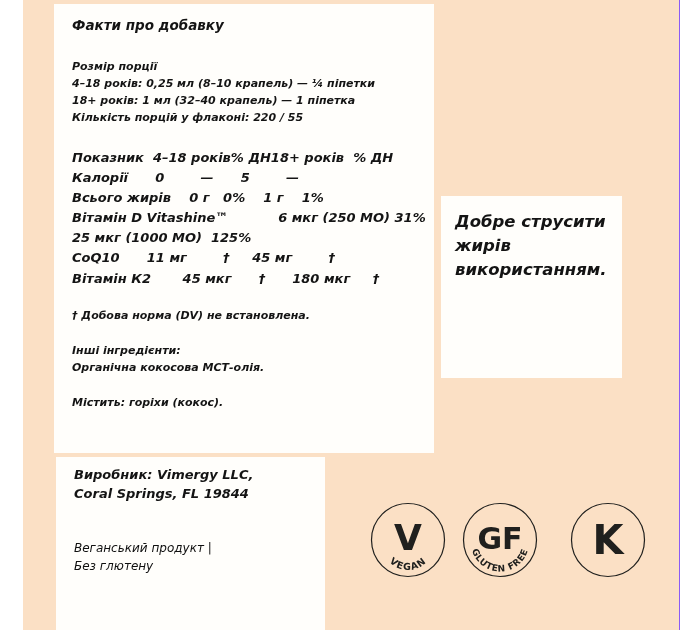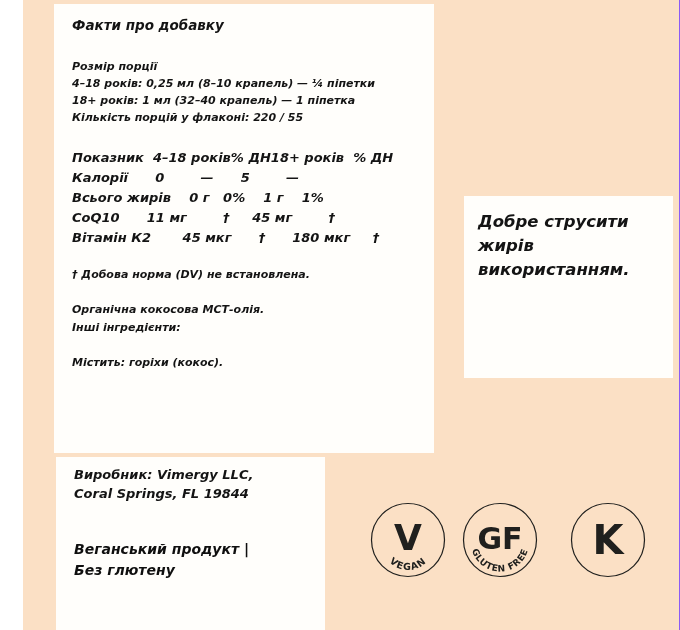--- a/index.html
+++ b/index.html
@@ -40,25 +40,24 @@
   }
   
   #maker-panel {
     left: 33px;
     top: 457px;
     width: 269px;
     height: 195px;
   }
   
   #shake-panel {
-    left: 441px;
+    left: 418px;
     top: 196px;
     width: 181px;
     height: 182px;
-    padding-left: 28px;
   }
 
   
   #facts-inner {
     position: absolute;
     left: 18px;
     top: 14px;
     right: 8px;
   }
   .fact-title {
@@ -100,23 +99,23 @@
   }
   .maker-line {
     font-size: 13px;
     font-style: italic;
     font-weight: bold;
     color: #141414;
     line-height: 1.45;
     margin: 0;
   }
   .vegan-line {
-    font-size: 14px;
-    font-style: italic;
-    font-weight: bold;
+    font-size: 12px;
+    font-style: italic;
+    font-weight: normal;
     color: #0f0f0f;
     line-height: 1.5;
     margin: 0;
   }
   #vegan-block {
     position: absolute;
     left: 18px;
     top: 82px;
     right: 4px;
   }
@@ -163,31 +162,32 @@
       <p class="line">Розмір порції</p>
       <p class="line">4–18 років: 0,25 мл (8–10 крапель) — ¼ піпетки</p>
       <p class="line">18+ років: 1 мл (32–40 крапель) — 1 піпетка</p>
       <p class="line">Кількість порцій у флаконі: 220 / 55</p>
 
       <div class="spacer-lg"></div>
 
       <p class="tbl-line">Показник  4–18 років% ДН18+ років  % ДН</p>
       <p class="tbl-line">Калорії      0        —      5        —</p>
       <p class="tbl-line">Всього жирів    0 г   0%    1 г    1%</p>
+      <p class="tbl-line">Вітамін D Vitashine™           6 мкг (250 МО) 31%  25 мкг (1000 МО)  125%</p>
       <p class="tbl-line">CoQ10      11 мг        †     45 мг        †</p>
       <p class="tbl-line">Вітамін К2       45 мкг      †      180 мкг     †</p>
 
       <div class="spacer-md"></div>
 
       <p class="line">† Добова норма (DV) не встановлена.</p>
 
       <div class="spacer-md"></div>
 
+      <p class="line">Інші інгредієнти:</p>
       <p class="line">Органічна кокосова МСТ-олія.</p>
-      <p class="line">Інші інгредієнти:</p>
 
       <div class="spacer-md"></div>
 
       <p class="line">Містить: горіхи (кокос).</p>
     </div>
   </div>
 
   <div class="panel" id="maker-panel" style="background: rgb(255, 254, 251);">
     <div id="maker-inner">
       <p class="maker-line">Виробник: Vimergy LLC,</p>

